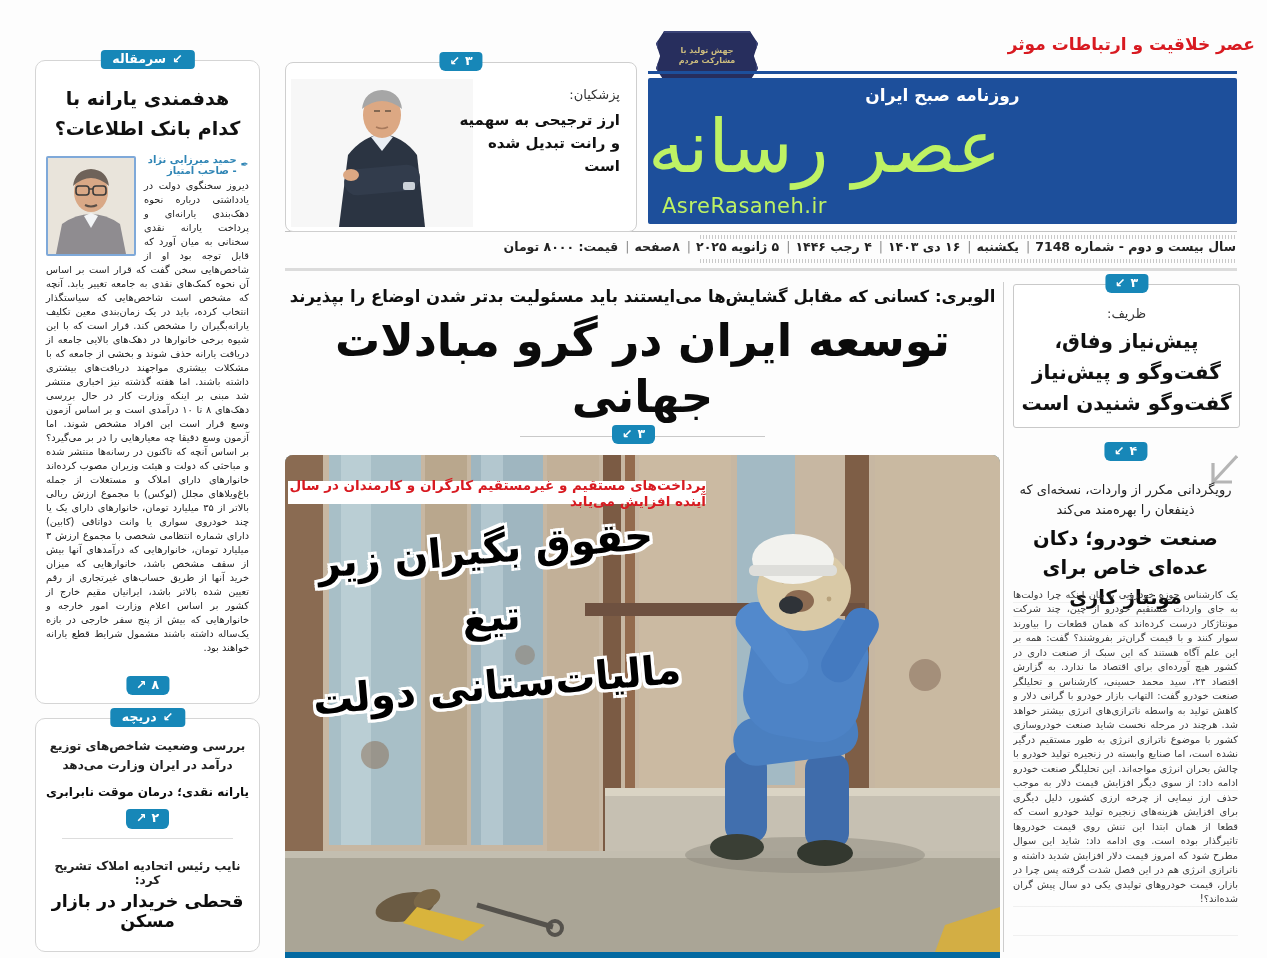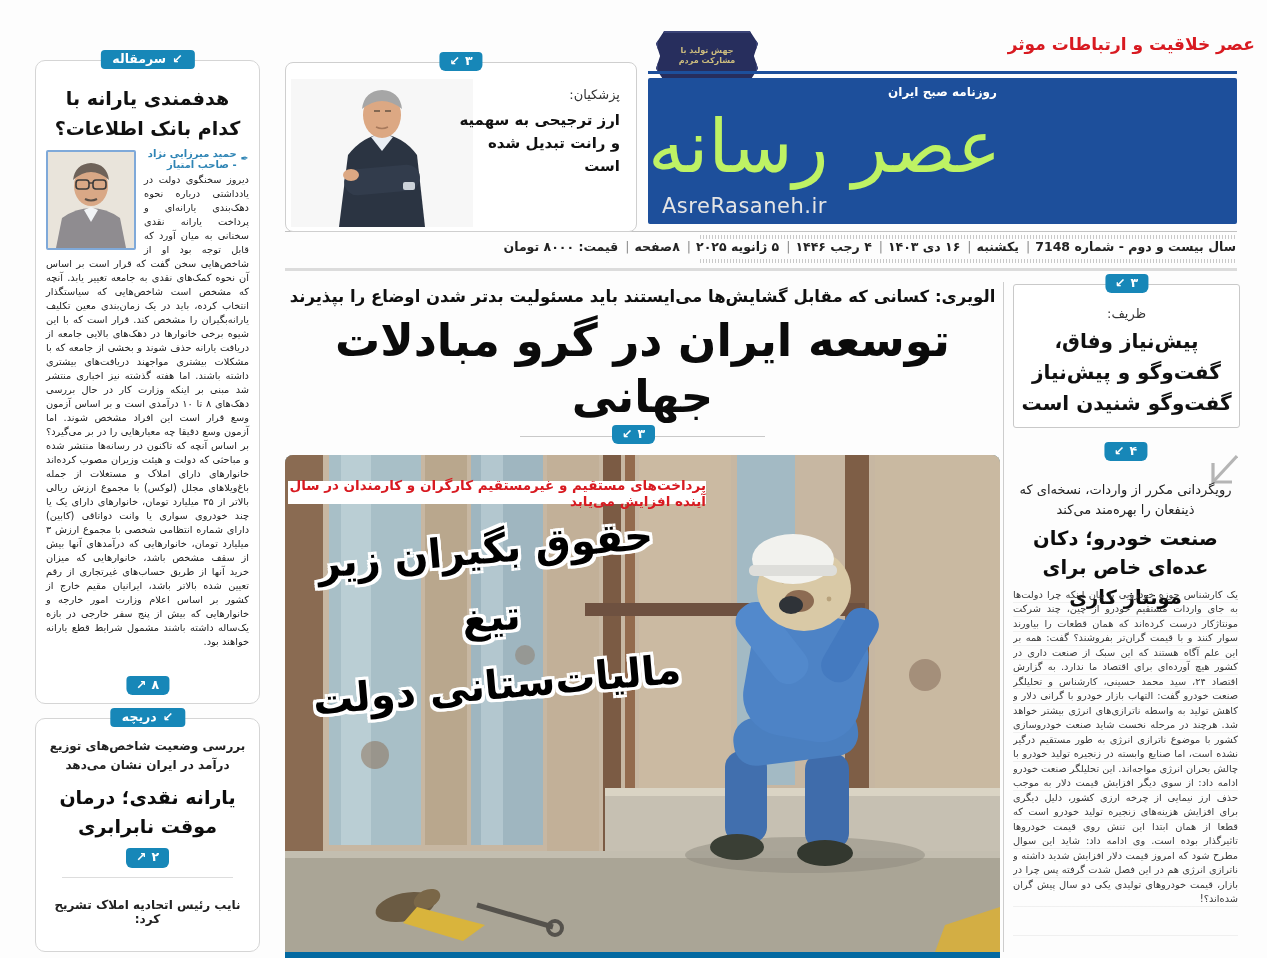--- a/index.html
+++ b/index.html
@@ -9,23 +9,23 @@
   }
   .abs{position:absolute;}
   
   .slogan{top:34px;right:12px;font-size:17px;font-weight:bold;color:#d81a21;}
   .logo-badge{left:656px;top:31px;width:98px;height:46px;background:#272e5d;
     clip-path:polygon(8% 0,92% 0,100% 25%,96% 50%,100% 75%,92% 100%,8% 100%,0 75%,4% 50%,0 25%);
     display:flex;align-items:center;justify-content:center;border:2px solid #3a4377;}
   .logo-badge span{color:#cdbd7e;font-size:8px;font-weight:bold;text-align:center;line-height:1.2;padding:0 6px;}
   .mast-topline{left:648px;top:71px;width:589px;height:3px;background:#1d4f9b;}
   .mast-box{left:648px;top:78px;width:589px;height:146px;background:#1d4f9b;border-radius:2px;}
-  .mast-type{position:absolute;top:7px;left:0;right:0;text-align:center;color:#fff;font-size:12px;font-weight:bold;}
+  .mast-type{position:absolute;top:7px;left:0;right:0;text-align:center;color:#fff;font-size:17px;font-weight:bold;}
   .mast-title{position:absolute;top:22px;left:0;right:10px;text-align:left;color:#bef264;font-size:74px;font-weight:400;line-height:1.25;}
-  .mast-site{position:absolute;bottom:6px;left:14px;color:#e5e5e5;font-size:21px;direction:ltr;letter-spacing:.5px;}
+  .mast-site{position:absolute;bottom:6px;left:14px;color:#bef264;font-size:21px;direction:ltr;letter-spacing:.5px;}
   .rule-thin{left:285px;top:231px;width:952px;height:1px;background:#c2c2c2;}
   .hatch{background:repeating-linear-gradient(90deg,#c9c9c9 0 1px,transparent 1px 3px);}
   .hatch-top{left:700px;top:235px;width:537px;height:4px;}
   .hatch-bot{left:700px;top:259px;width:537px;height:4px;}
   .dateline{left:700px;top:239px;width:537px;text-align:right;font-size:12.5px;font-weight:bold;color:#222;white-space:nowrap;}
   .dateline span.dl{padding:0 1px;}
   .dateline span.dl:not(:last-child)::after{content:"|";color:#8a8a8a;margin:0 5px;font-weight:normal;}
   .rule-fat{left:285px;top:268px;width:952px;height:3px;background:#dcdcdc;}
   
   .pbadge{background:#1787b8;color:#fff;border-radius:4px 4px 6px 6px;padding:1px 10px 2px;
@@ -61,29 +61,29 @@
   .auto-badge{position:absolute;top:6px;left:50%;transform:translateX(-50%);}
   .auto-arrow{position:absolute;right:-4px;top:14px;}
   .auto-kicker{position:absolute;top:44px;left:0;right:0;text-align:center;font-size:13px;color:#222;line-height:1.55;}
   .auto-headline{position:absolute;top:88px;left:0;right:0;text-align:center;font-size:19.5px;font-weight:800;color:#0d0d0d;line-height:1.5;}
   .auto-body{position:absolute;top:152px;left:0;right:0;bottom:0;font-size:9.8px;line-height:1.48;color:#3a3a3a;
     text-align:justify;overflow:hidden;
     background:repeating-linear-gradient(to bottom,transparent 0 13.5px,rgba(0,0,0,.05) 13.5px 14.5px);}
   
   .ed-card{left:35px;top:60px;width:223px;height:642px;border:1px solid #d5d5d5;border-radius:10px;background:#fff;}
   .card-badge{top:-11px;}
-  .ed-headline{margin:22px 10px 0;text-align:center;font-size:19px;font-weight:800;color:#111;line-height:1.6;}
+  .ed-headline{margin:22px 10px 6px;text-align:center;font-size:19px;font-weight:800;color:#111;line-height:1.6;}
   .ed-content{padding:4px 10px 0;height:520px;overflow:hidden;}
   .ed-photo{float:left;width:86px;height:96px;border:2px solid #7fa9d9;border-radius:2px;margin:2px 8px 4px 0;}
   .ed-byline{text-align:right;font-size:10px;font-weight:bold;color:#2f85b5;margin-bottom:3px;display:flex;gap:4px;justify-content:flex-start;align-items:center;}
   .ed-body{font-size:9.8px;line-height:1.43;color:#222;text-align:justify;}
   .ed-badge{position:absolute;bottom:8px;left:50%;transform:translateX(-50%);}
   .win-card{left:35px;top:718px;width:223px;height:232px;border:1px solid #d5d5d5;border-radius:10px;background:#fff;text-align:center;}
   .win-kicker{margin:18px 10px 4px;font-size:12px;font-weight:bold;color:#222;line-height:1.6;}
-  .win-headline{margin:8px 8px 6px;font-size:19px;font-weight:800;color:#0d0d0d;line-height:1.5;}
+  .win-headline{margin:8px 8px 6px;font-size:12px;font-weight:800;color:#0d0d0d;line-height:1.5;}
   .win-kicker2{margin:20px 8px 4px;font-size:12px;font-weight:bold;color:#222;}
   .win-headline2{margin:2px 8px 6px;font-size:17.5px;font-weight:800;color:#0d0d0d;}
   .win-div{height:1px;background:#ddd;margin:9px 26px 0;}
   .icon{font-style:normal;}
 </style>
 </head>
 <body>
 
 <div class="abs" style="inset:0">
 
@@ -252,24 +252,25 @@
       <span>۸</span>
       <span class="icon">↗</span>
     </div>
   </div>
 
   <div class="abs win-card">
     <div class="abs secbadge card-badge badge-center">
       <span class="icon">↙</span>
       <span>دریچه</span>
     </div>
-    <div class="win-kicker">بررسی وضعیت شاخص‌های توزیع درآمد در ایران نشان می‌دهد</div>
+    <div class="win-kicker">بررسی وضعیت شاخص‌های توزیع درآمد در ایران وزارت می‌دهد</div>
     <div class="win-headline">یارانه نقدی؛ درمان موقت نابرابری</div>
     <div class="pbadge">
       <span>۲</span>
       <span class="icon">↗</span>
     </div>
     <div class="win-div"></div>
     <div class="win-kicker2">نایب رئیس اتحادیه املاک تشریح کرد:</div>
+    <div class="win-headline2">قحطی خریدار در بازار مسکن</div>
     
   </div>
 
 </div>
 
 </body></html>

